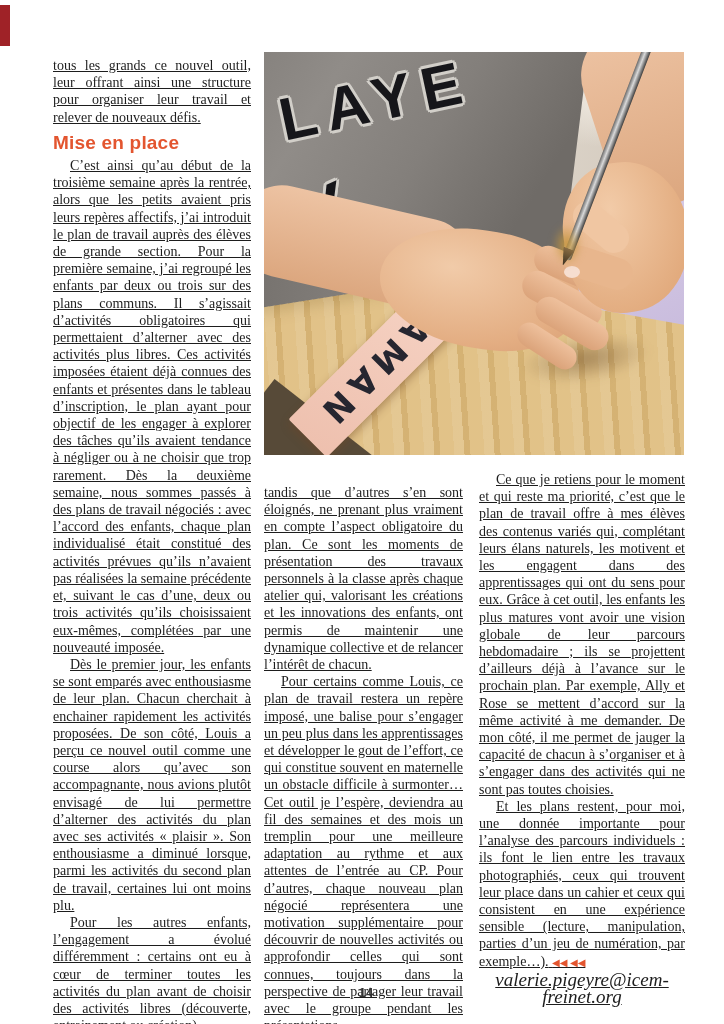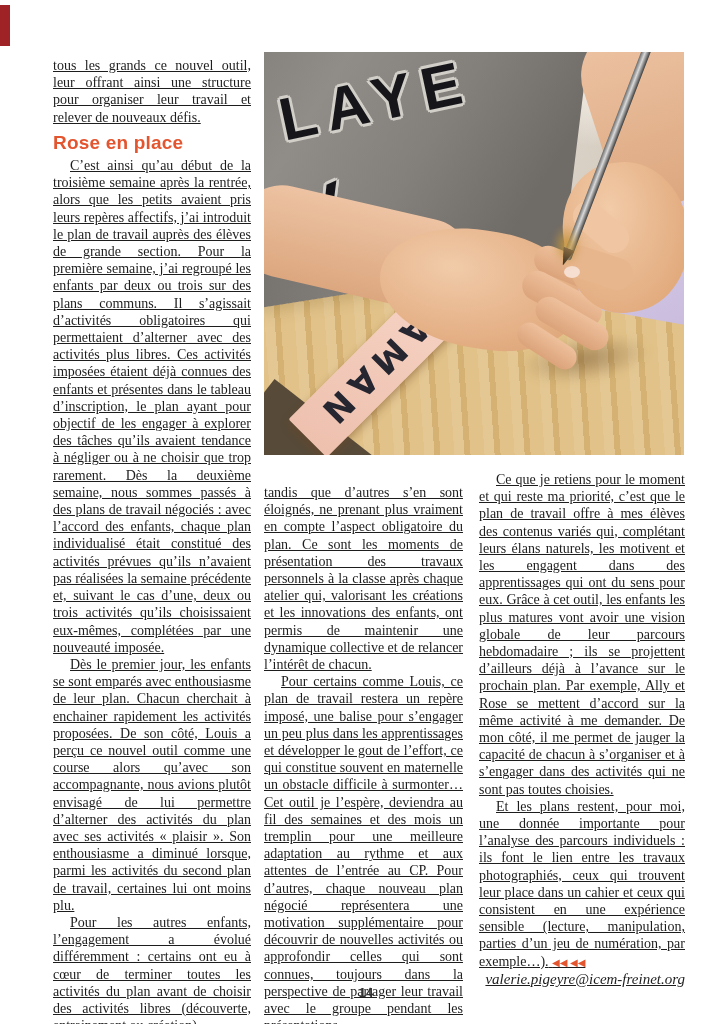--- a/index.html
+++ b/index.html
@@ -12,21 +12,21 @@
   .col{position:absolute;font-size:14px;line-height:17.2px;text-align:justify;
        hyphens:auto;-webkit-hyphens:auto;}
   #col1{left:53px;top:57px;width:198px;}
   #col2{left:264px;top:484px;width:199px;}
   #col3{left:479px;top:471px;width:206px;}
   .col p{margin:0;text-decoration:underline;}
   .col p.indent{text-indent:17px;}
   h2.section{font-family:"Liberation Sans",sans-serif;font-weight:700;font-size:19px;
              color:#e3552f;margin:8px 0 6px 0;letter-spacing:.2px;text-align:left;}
   .marks{color:#e3552f;font-size:10px;letter-spacing:0;white-space:nowrap;}
-  .email{font-style:italic;font-size:15px;text-align:right;margin-top:1px;}
+  .email{font-style:italic;font-size:19px;text-align:center;margin-top:1px;}
   .pagenum{position:absolute;left:4px;top:985px;width:724px;text-align:center;
            font-family:"Liberation Sans",sans-serif;font-weight:700;font-size:13px;color:#333;}
 
   
   .photo{position:absolute;left:264px;top:52px;width:420px;height:403px;overflow:hidden;background:#d6cfc6;}
   .photo *{position:absolute;}
   .ph-bg{inset:0;background:linear-gradient(100deg,#b9b4ae 0%,#cdc6bd 35%,#ddd5ca 55%,#cfc5b8 100%);}
   .ph-light{right:0;top:0;width:160px;height:95px;
             background:radial-gradient(closest-side,#efe9e0,rgba(239,233,224,0));}
   .ph-shirt{left:-50px;top:-60px;width:360px;height:330px;transform:rotate(7deg);border-radius:40px;
@@ -116,21 +116,21 @@
     <div class="ph-thumb"></div>
     <div class="ph-curl"></div>
     <div class="ph-nail"></div>
     <div class="ph-pencil"></div>
     <div class="ph-ferrule"></div>
     <div class="ph-tip"></div>
   </div>
 
   <div class="col" id="col1">
     <p>tous les grands ce nouvel outil, leur offrant ainsi une structure pour organiser leur travail et relever de nouveaux défis.</p>
-    <h2 class="section">Rose en place</h2>
+    <h2 class="section">Mise en place</h2>
     <p class="indent">C’est ainsi qu’au début de la troisième semaine après la rentrée, alors que les petits avaient pris leurs repères affectifs, j’ai introduit le plan de travail auprès des élèves de grande section. Pour la première semaine, j’ai regroupé les enfants par deux ou trois sur des plans communs. Il s’agissait d’activités obligatoires qui permettaient d’alterner avec des activités plus libres. Ces activités imposées étaient déjà connues des enfants et présentes dans le tableau d’inscription, le plan ayant pour objectif de les engager à explorer des tâches qu’ils avaient tendance à négliger ou à ne choisir que trop rarement. Dès la deuxième semaine, nous sommes passés à des plans de travail négociés : avec l’accord des enfants, chaque plan individualisé était constitué des activités prévues qu’ils n’avaient pas réalisées la semaine précédente et, suivant le cas d’une, deux ou trois activités qu’ils choisissaient eux-mêmes, complétées par une nouveauté imposée.</p>
     <p class="indent">Dès le premier jour, les enfants se sont emparés avec enthousiasme de leur plan. Chacun cherchait à enchainer rapidement les activités proposées. De son côté, Louis a perçu ce nouvel outil comme une course alors qu’avec son accompagnante, nous avions plutôt envisagé de lui permettre d’alterner des activités du plan avec ses activités « plaisir ». Son enthousiasme a diminué lorsque, parmi les activités du second plan de travail, certaines lui ont moins plu.</p>
     <p class="indent">Pour les autres enfants, l’engagement a évolué différemment : certains ont eu à cœur de terminer toutes les activités du plan avant de choisir des activités libres (découverte, entrainement ou création),</p>
   </div>
 
   <div class="col" id="col2">
     <p>tandis que d’autres s’en sont éloignés, ne prenant plus vraiment en compte l’aspect obligatoire du plan. Ce sont les moments de présentation des travaux personnels à la classe après chaque atelier qui, valorisant les créations et les innovations des enfants, ont permis de maintenir une dynamique collective et de relancer l’intérêt de chacun.</p>
     <p class="indent">Pour certains comme Louis, ce plan de travail restera un repère imposé, une balise pour s’engager un peu plus dans les apprentissages et développer le gout de l’effort, ce qui constitue souvent en maternelle un obstacle difficile à surmonter… Cet outil je l’espère, deviendra au fil des semaines et des mois un tremplin pour une meilleure adaptation au rythme et aux attentes de l’entrée au CP. Pour d’autres, chaque nouveau plan négocié représentera une motivation supplémentaire pour découvrir de nouvelles activités ou approfondir celles qui sont connues, toujours dans la perspective de partager leur travail avec le groupe pendant les présentations.</p>
   </div>
 

